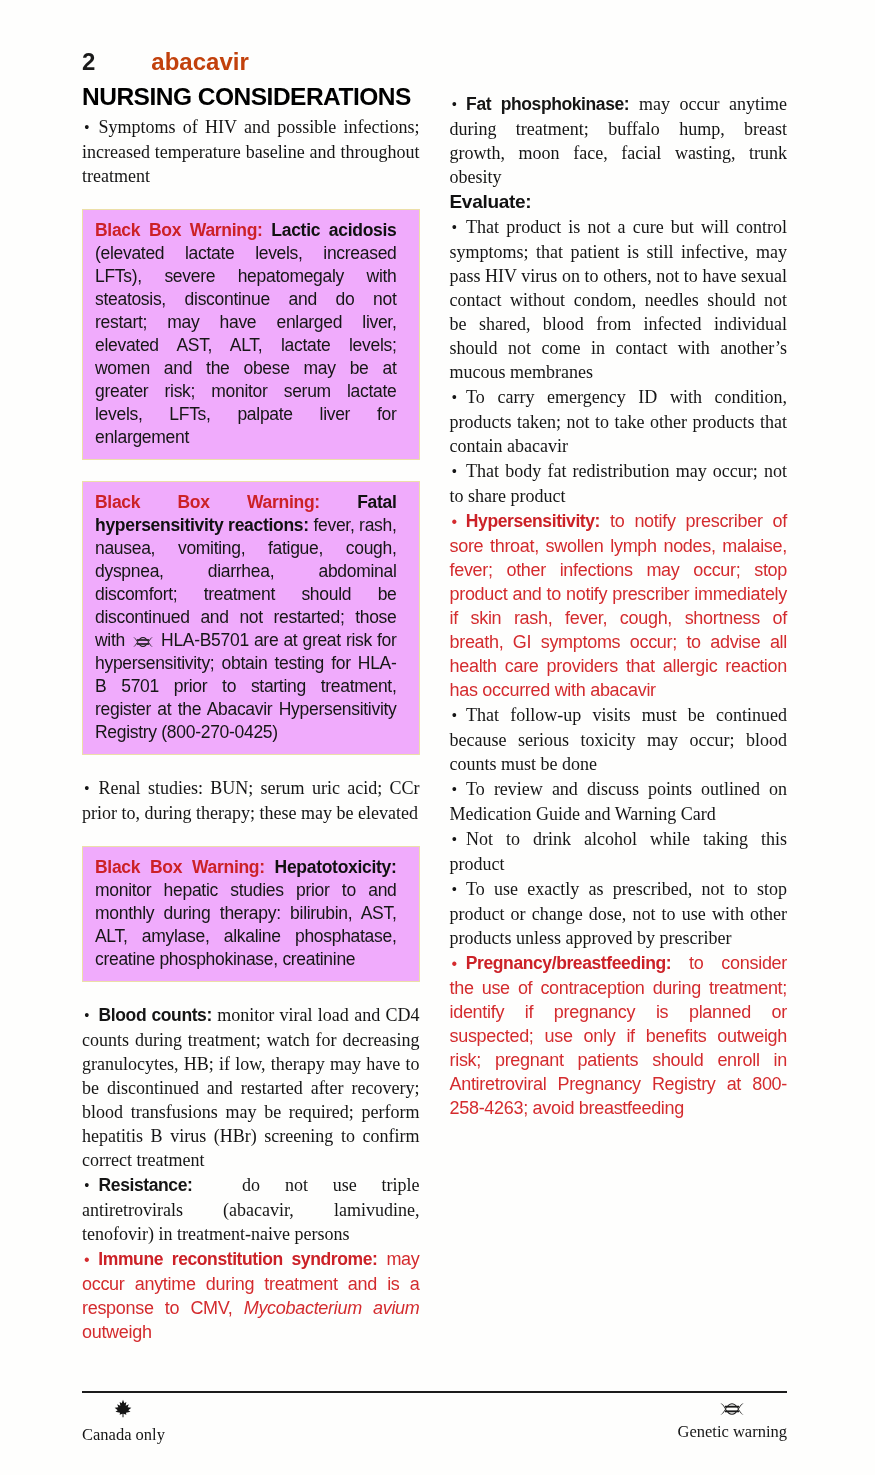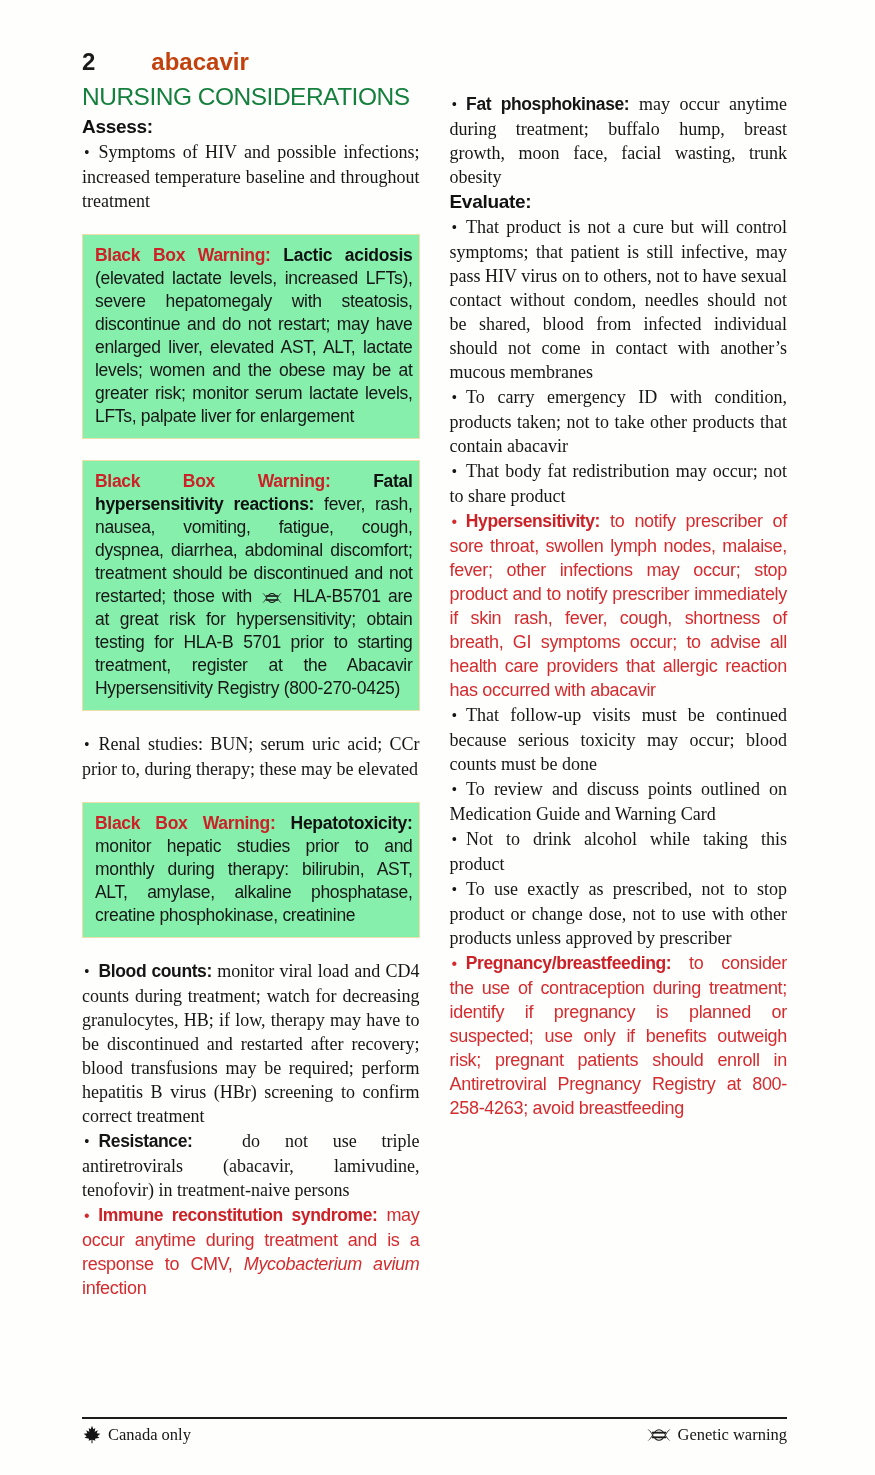--- a/index.html
+++ b/index.html
@@ -14,42 +14,42 @@
     font-family:"Liberation Serif", serif;
     color:#151515;
   }
   .pg-header{display:flex;align-items:baseline;gap:56px;margin-bottom:8px;}
   .pg-num{font-family:"Liberation Sans",sans-serif;font-weight:bold;font-size:24px;color:#1a1a1a;}
   .drug-name{font-family:"Liberation Sans",sans-serif;font-weight:bold;font-size:24px;color:#c2410c;}
   .columns{display:flex;gap:30px;}
   .col{width:338px;}
   h1.nursing{
     font-family:"Liberation Sans",sans-serif;
-    font-size:24.5px;line-height:26px;font-weight:normal;
-    color:#15803d;margin:0 0 5px 0;letter-spacing:-0.5px;white-space:nowrap;
+    font-size:24.5px;line-height:26px;font-weight:bold;
+    color:#000000;margin:0 0 5px 0;letter-spacing:-0.5px;white-space:nowrap;
   }
   h2.sub{
     font-family:"Liberation Sans",sans-serif;
     font-size:19px;line-height:23px;font-weight:bold;
     color:#111;margin:1px 0 2px 0;letter-spacing:-0.3px;
   }
   p.body{
     font-size:18px;line-height:24px;
     text-align:justify;margin:0 0 1px 0;
   }
   .blt{display:inline-block;margin:0 9px 0 2px;font-size:16px;vertical-align:baseline;}
   .runin{
     font-family:"Liberation Sans",sans-serif;font-weight:bold;
     letter-spacing:-0.4px;font-size:17.5px;
   }
   
   .bbw{
-    background:#86efac;
+    background:#f0abfc;
     border:1px solid #ecdfa8;
-    padding:9px 6px 10px 12px;
+    padding:9px 22px 10px 12px;
     margin:21px 0;
     font-family:"Liberation Sans",sans-serif;
     font-size:17.5px;line-height:23px;letter-spacing:-0.3px;
     text-align:justify;color:#161616;
   }
   .bbw-label{color:#cc2127;font-weight:bold;}
   .bbw b{font-weight:bold;color:#111;}
   
   p.red{
     font-family:"Liberation Sans",sans-serif;
@@ -62,38 +62,37 @@
   .spacer-sm{height:8px;}
   .dna-inline{display:inline-block;vertical-align:-2px;margin:0 2px;}
   
   footer{
     margin-top:auto;
     border-top:2.5px solid #1c1c1c;
     padding-top:6px;
     display:flex;justify-content:space-between;align-items:center;
     font-size:16.5px;
   }
-  .foot-item{display:flex;align-items:center;gap:6px;}
+  .foot-item{display:flex;align-items:center;gap:6px;flex-direction:column;}
   .icon-box{display:inline-flex;align-items:center;}
 </style>
 </head>
 <body>
 
 <div class="page">
 
   <div class="pg-header">
     <span class="pg-num">2</span>
     <span class="drug-name">abacavir</span>
   </div>
 
   <div class="columns">
 
     <div class="col">
       <h1 class="nursing">NURSING CONSIDERATIONS</h1>
-      <h2 class="sub">Assess:</h2>
 
       <p class="body"><span class="blt">•</span><span>Symptoms of HIV and possible infections; increased temperature baseline and throughout treatment</span></p>
 
       <div class="bbw">
         <span class="bbw-label">Black Box Warning:</span>
         <b>Lactic acidosis</b>
         <span>(elevated lactate levels, increased LFTs), severe hepatomegaly with steatosis, discontinue and do not restart; may have enlarged liver, elevated AST, ALT, lactate levels; women and the obese may be at greater risk; monitor serum lactate levels, LFTs, palpate liver for enlargement</span>
       </div>
 
       <div class="bbw">
@@ -116,21 +115,21 @@
       <div class="bbw">
         <span class="bbw-label">Black Box Warning:</span>
         <b>Hepatotoxicity:</b>
         <span>monitor hepatic studies prior to and monthly during therapy: bilirubin, AST, ALT, amylase, alkaline phosphatase, creatine phosphokinase, creatinine</span>
       </div>
 
       <p class="body"><span class="blt">•</span><span class="runin">Blood counts:</span> <span>monitor viral load and CD4 counts during treatment; watch for decreasing granulocytes, HB; if low, therapy may have to be discontinued and restarted after recovery; blood transfusions may be required; perform hepatitis B virus (HBr) screening to confirm correct treatment</span></p>
 
       <p class="body"><span class="blt">•</span><span class="runin">Resistance:</span>&nbsp; <span>do not use triple antiretrovirals (abacavir, lamivudine, tenofovir) in treatment-naive persons</span></p>
 
-      <p class="red"><span class="blt">•</span><span class="runin">Immune reconstitution syndrome:</span> <span>may occur anytime during treatment and is a response to CMV,</span> <i>Mycobacterium avium</i> <span>infection</span></p>
+      <p class="red"><span class="blt">•</span><span class="runin">Immune reconstitution syndrome:</span> <span>may occur anytime during treatment and is a response to CMV,</span> <i>Mycobacterium avium</i> <span>outweigh</span></p>
     </div>
 
     <div class="col">
       <div class="spacer-sm"></div>
 
       <p class="body"><span class="blt">•</span><span class="runin">Fat phosphokinase:</span> <span>may occur anytime during treatment; buffalo hump, breast growth, moon face, facial wasting, trunk obesity</span></p>
 
       <h2 class="sub">Evaluate:</h2>
 
 

